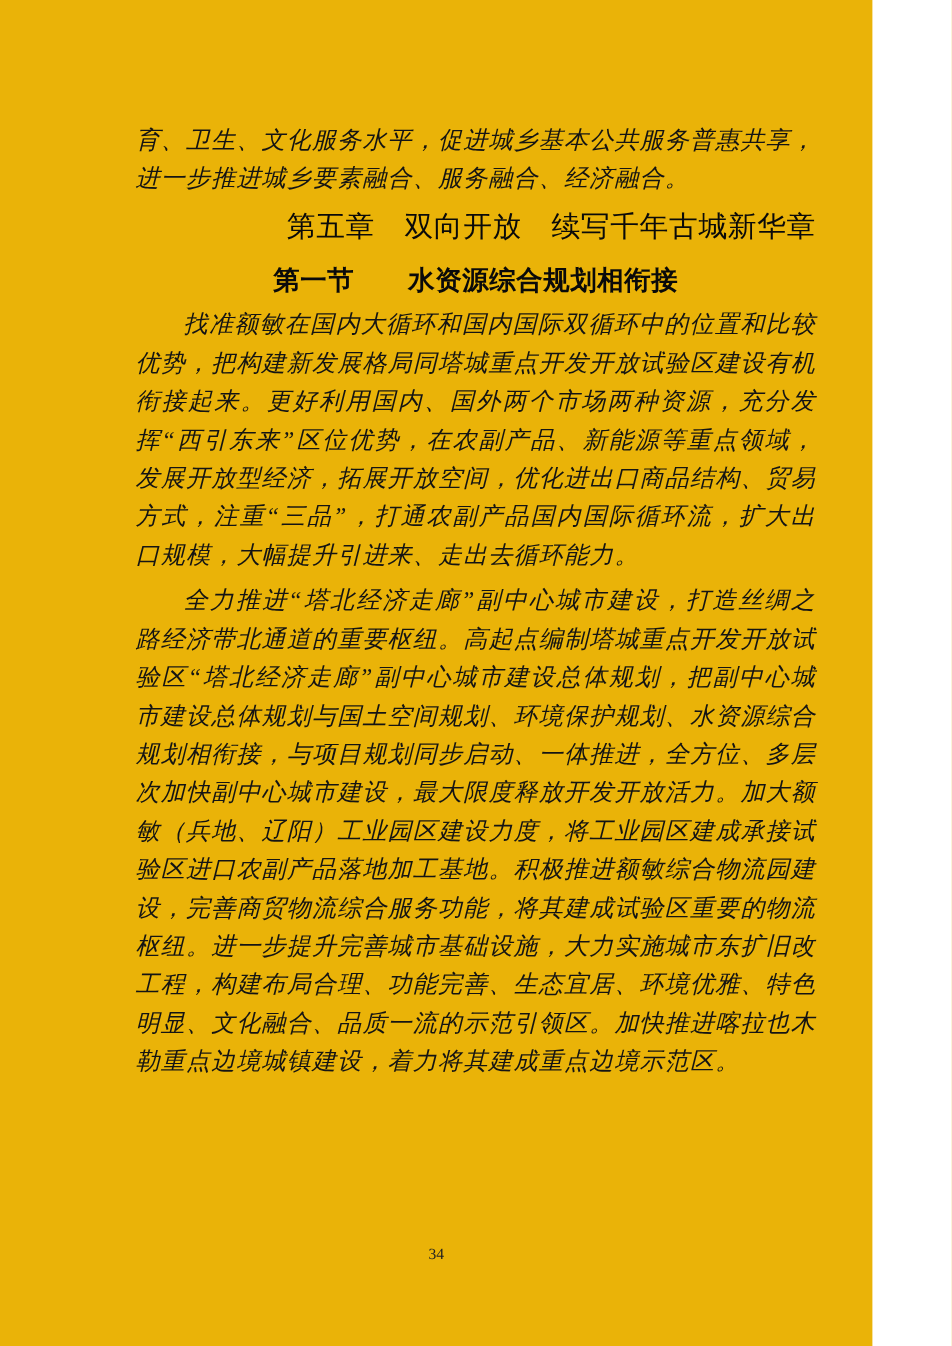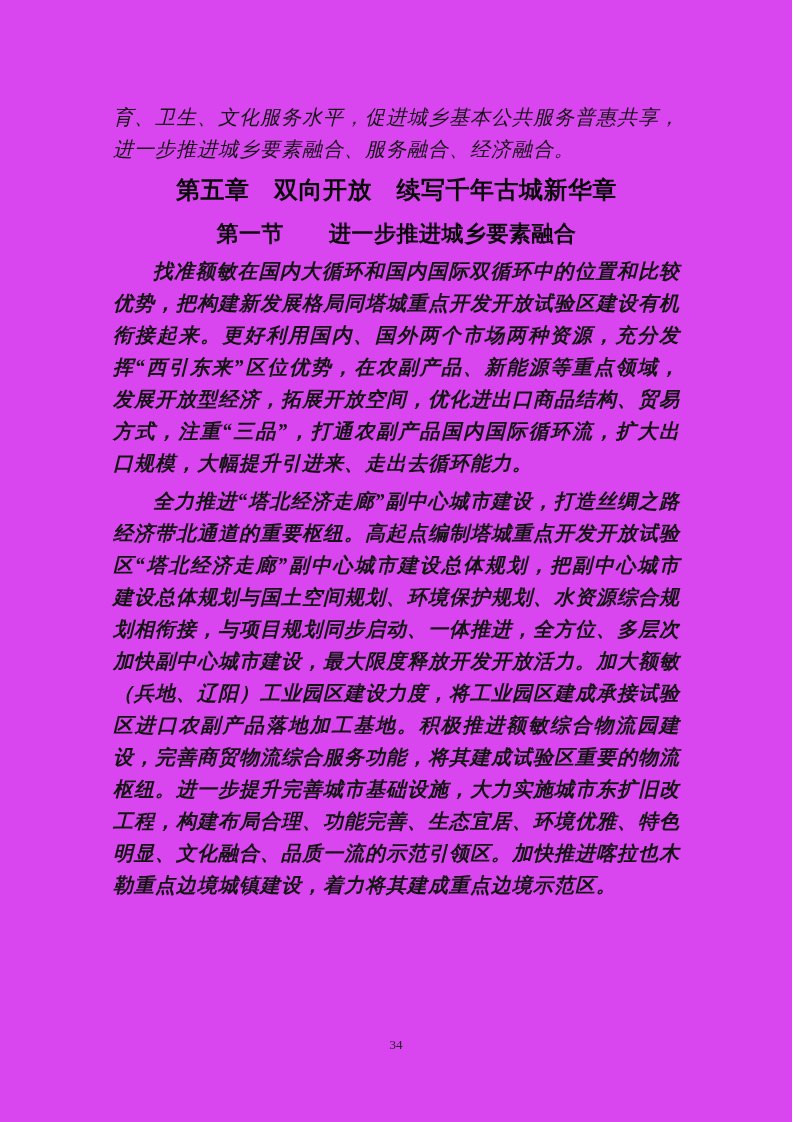--- a/index.html
+++ b/index.html
@@ -2,23 +2,23 @@
 <html><head>
 <meta charset="utf-8">
 <style>
   html, body {
     margin: 0;
     padding: 0;
     background: #ffffff;
   }
   .page {
     position: relative;
-    width: 792px;
+    width: 727px;
     height: 1122px;
-    background: #d946ef;
+    background: #eab308;
     overflow: hidden;
     font-family: "Liberation Serif", serif;
     color: #111111;
   }
   .content {
     position: absolute;
     left: 113px;
     top: 101px;
     width: 567px;
   }
@@ -27,33 +27,32 @@
     font-size: 20px;
     line-height: 32px;
     letter-spacing: 1px;
     text-align: justify;
     text-justify: inter-character;
     font-style: italic; 
     color: #141414;
   }
   p.body.indent {
     text-indent: 2em;
-    font-weight: bold;
   }
   p.body + p.body {
     margin-top: 6px;
   }
   h1.chapter {
     margin: 6px 0 0 0;
     font-family: "Liberation Sans", sans-serif;
-    font-weight: 700;
+    font-weight: 400;
     font-style: normal;
     font-size: 24px;
     line-height: 38px;
-    text-align: center;
+    text-align: right;
     letter-spacing: 0.5px;
     color: #0a0a0a;
   }
   h2.section {
     margin: 8px 0 4px 0;
     font-family: "Liberation Sans", sans-serif;
     font-weight: 700;
     font-style: normal;
     font-size: 22px;
     line-height: 34px;
@@ -74,21 +73,21 @@
 </style>
 </head>
 <body>
 
 <div class="page">
   <div class="content">
     <p class="body">育、卫生、文化服务水平，促进城乡基本公共服务普惠共享，进一步推进城乡要素融合、服务融合、经济融合。</p>
 
     <h1 class="chapter">第五章　双向开放　续写千年古城新华章</h1>
 
-    <h2 class="section">第一节　　进一步推进城乡要素融合</h2>
+    <h2 class="section">第一节　　水资源综合规划相衔接</h2>
 
     <p class="body indent">找准额敏在国内大循环和国内国际双循环中的位置和比较优势，把构建新发展格局同塔城重点开发开放试验区建设有机衔接起来。更好利用国内、国外两个市场两种资源，充分发挥“西引东来”区位优势，在农副产品、新能源等重点领域，发展开放型经济，拓展开放空间，优化进出口商品结构、贸易方式，注重“三品”，打通农副产品国内国际循环流，扩大出口规模，大幅提升引进来、走出去循环能力。</p>
 
 
     <p class="body indent">全力推进“塔北经济走廊”副中心城市建设，打造丝绸之路经济带北通道的重要枢纽。高起点编制塔城重点开发开放试验区“塔北经济走廊”副中心城市建设总体规划，把副中心城市建设总体规划与国土空间规划、环境保护规划、水资源综合规划相衔接，与项目规划同步启动、一体推进，全方位、多层次加快副中心城市建设，最大限度释放开发开放活力。加大额敏（兵地、辽阳）工业园区建设力度，将工业园区建成承接试验区进口农副产品落地加工基地。积极推进额敏综合物流园建设，完善商贸物流综合服务功能，将其建成试验区重要的物流枢纽。进一步提升完善城市基础设施，大力实施城市东扩旧改工程，构建布局合理、功能完善、生态宜居、环境优雅、特色明显、文化融合、品质一流的示范引领区。加快推进喀拉也木勒重点边境城镇建设，着力将其建成重点边境示范区。</p>
   </div>
 
   <div class="footer">
     <span>34</span>
   </div>

